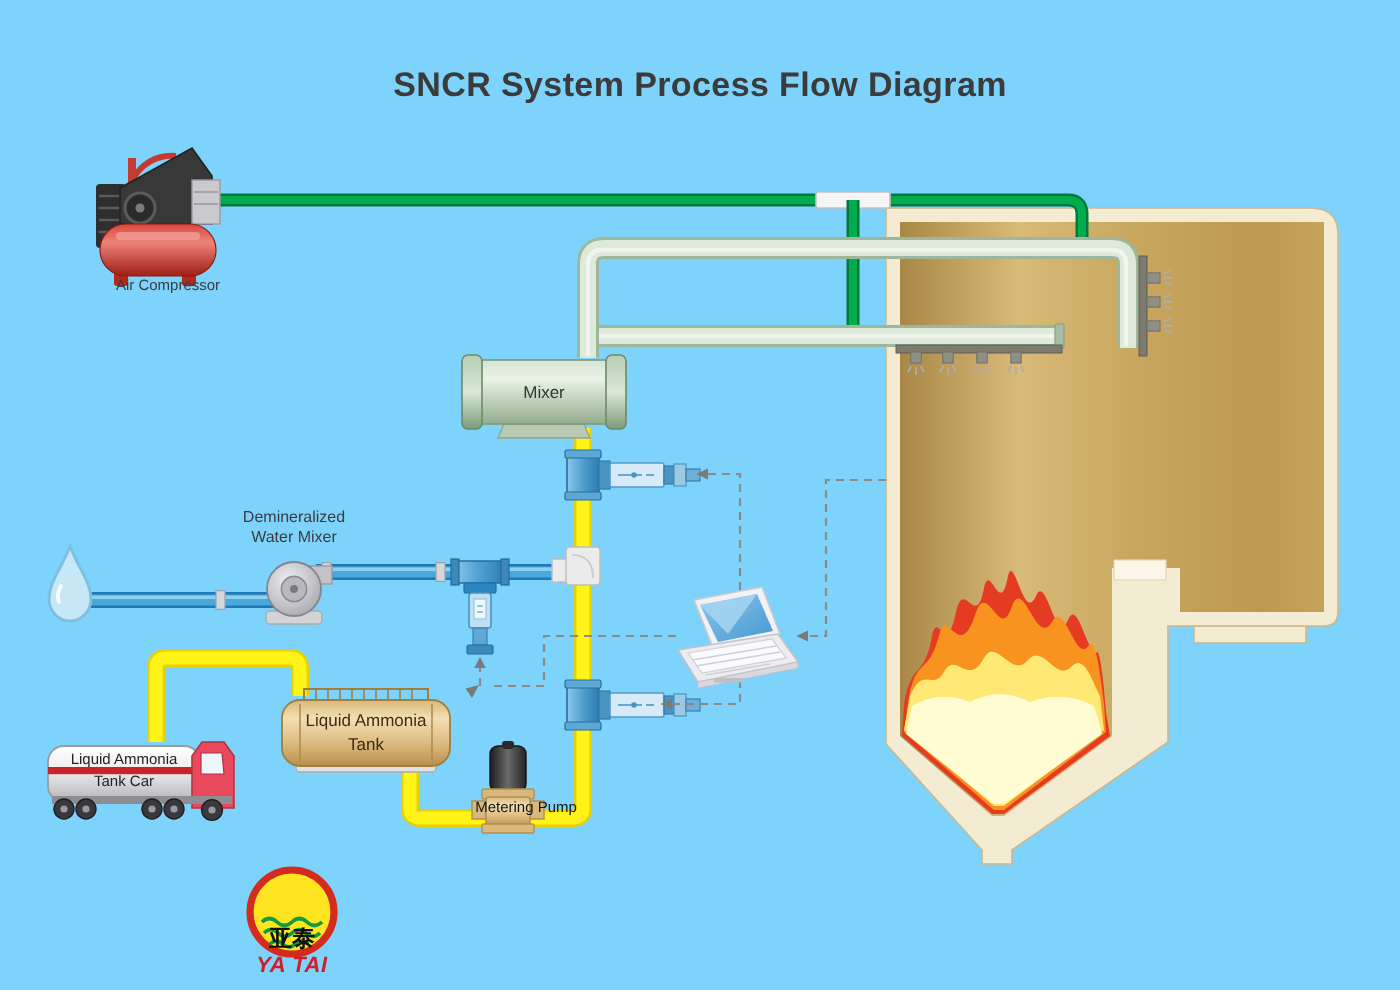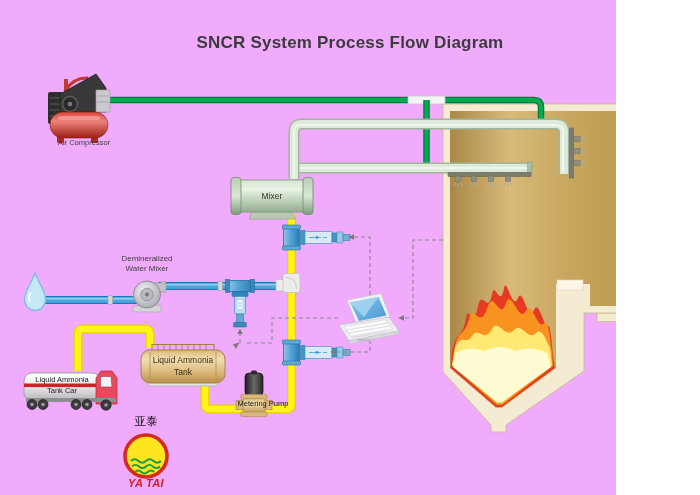--- a/index.html
+++ b/index.html
@@ -1,29 +1,29 @@
 <!DOCTYPE html>
 <html><head>
 <meta charset="utf-8">
 <style>
   html,body{margin:0;padding:0;background:#fff;}
-  .stage{position:relative;width:616px;height:495px;background:#f0abfc;overflow:hidden;
+  .stage{position:relative;width:700px;height:495px;background:#7dd3fc;overflow:hidden;
          font-family:"Liberation Sans", sans-serif;}
   .stage svg{position:absolute;left:0;top:0;}
   .lbl{position:absolute;transform:translateX(-50%);text-align:center;white-space:nowrap;
        color:#3c3c3c;line-height:1.18;}
   .lbl-title{font-size:17px;font-weight:bold;color:#3b3b3b;letter-spacing:.2px;}
   .lbl-air{font-size:7.5px;top:139px;left:84px;}
   .lbl-pump{font-size:8px;top:254px;left:147px;line-height:9.5px;}
   .lbl-mixer{font-size:8.5px;top:191px;left:272px;color:#2e3a2c;}
   .lbl-tank{font-size:8.5px;top:355px;left:183px;line-height:11.5px;color:#3a2e14;}
   .lbl-tankcar{font-size:7.5px;top:375px;left:62px;line-height:10.5px;color:#222;}
   .lbl-meter{font-size:7.5px;top:400px;left:253px;color:#151515;padding-left:20px;}
   .lbl-company{font-size:27px;font-weight:900;top:441px;left:373px;color:#060606;letter-spacing:.5px;}
-  .lbl-logochars{font-size:11.5px;font-weight:normal;top:415px;left:146px;color:#101010;}
+  .lbl-logochars{font-size:11.5px;font-weight:bold;top:464px;left:146px;color:#101010;}
   .lbl-yatai{font-size:11px;font-weight:900;font-style:italic;top:477px;left:146px;color:#d21e2b;letter-spacing:.3px;}
 </style>
 </head>
 <body>
 
 <div class="stage">
 <svg width="700" height="495" viewBox="0 0 700 495">
   <defs>
     <linearGradient id="gFurnace" x1="0" y1="0" x2="1" y2="0">
       <stop offset="0" stop-color="#a98747"></stop>

